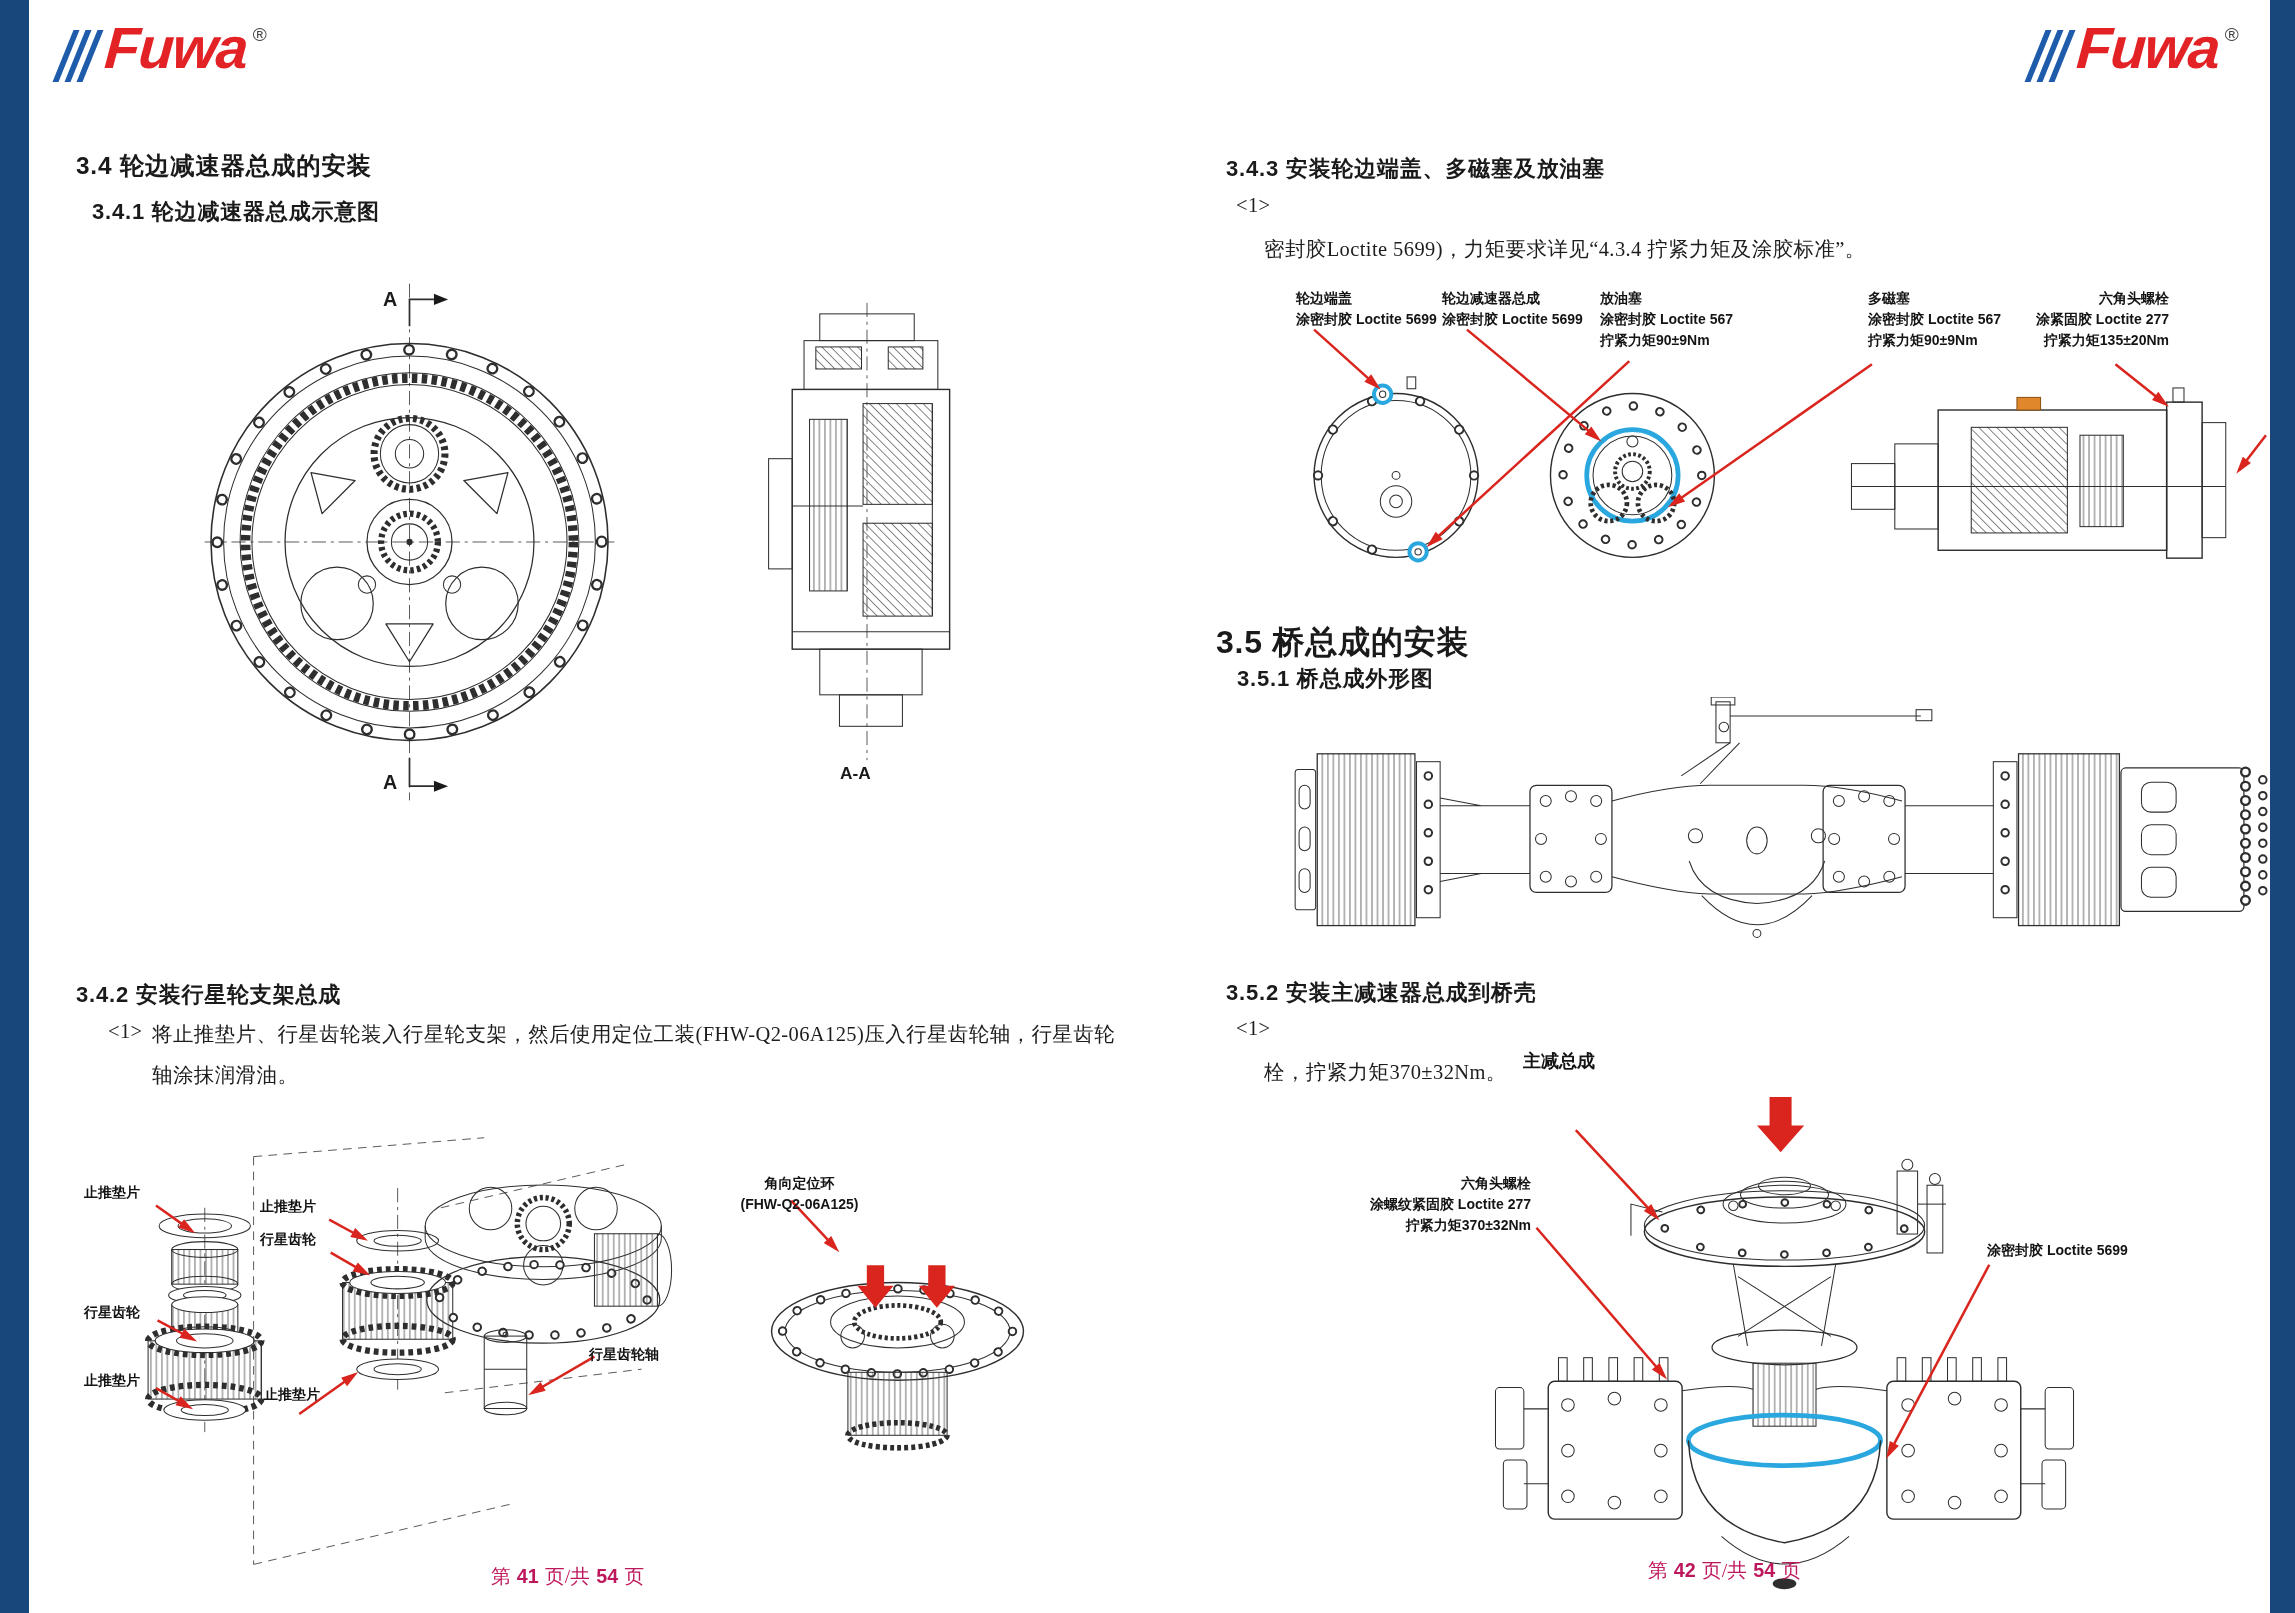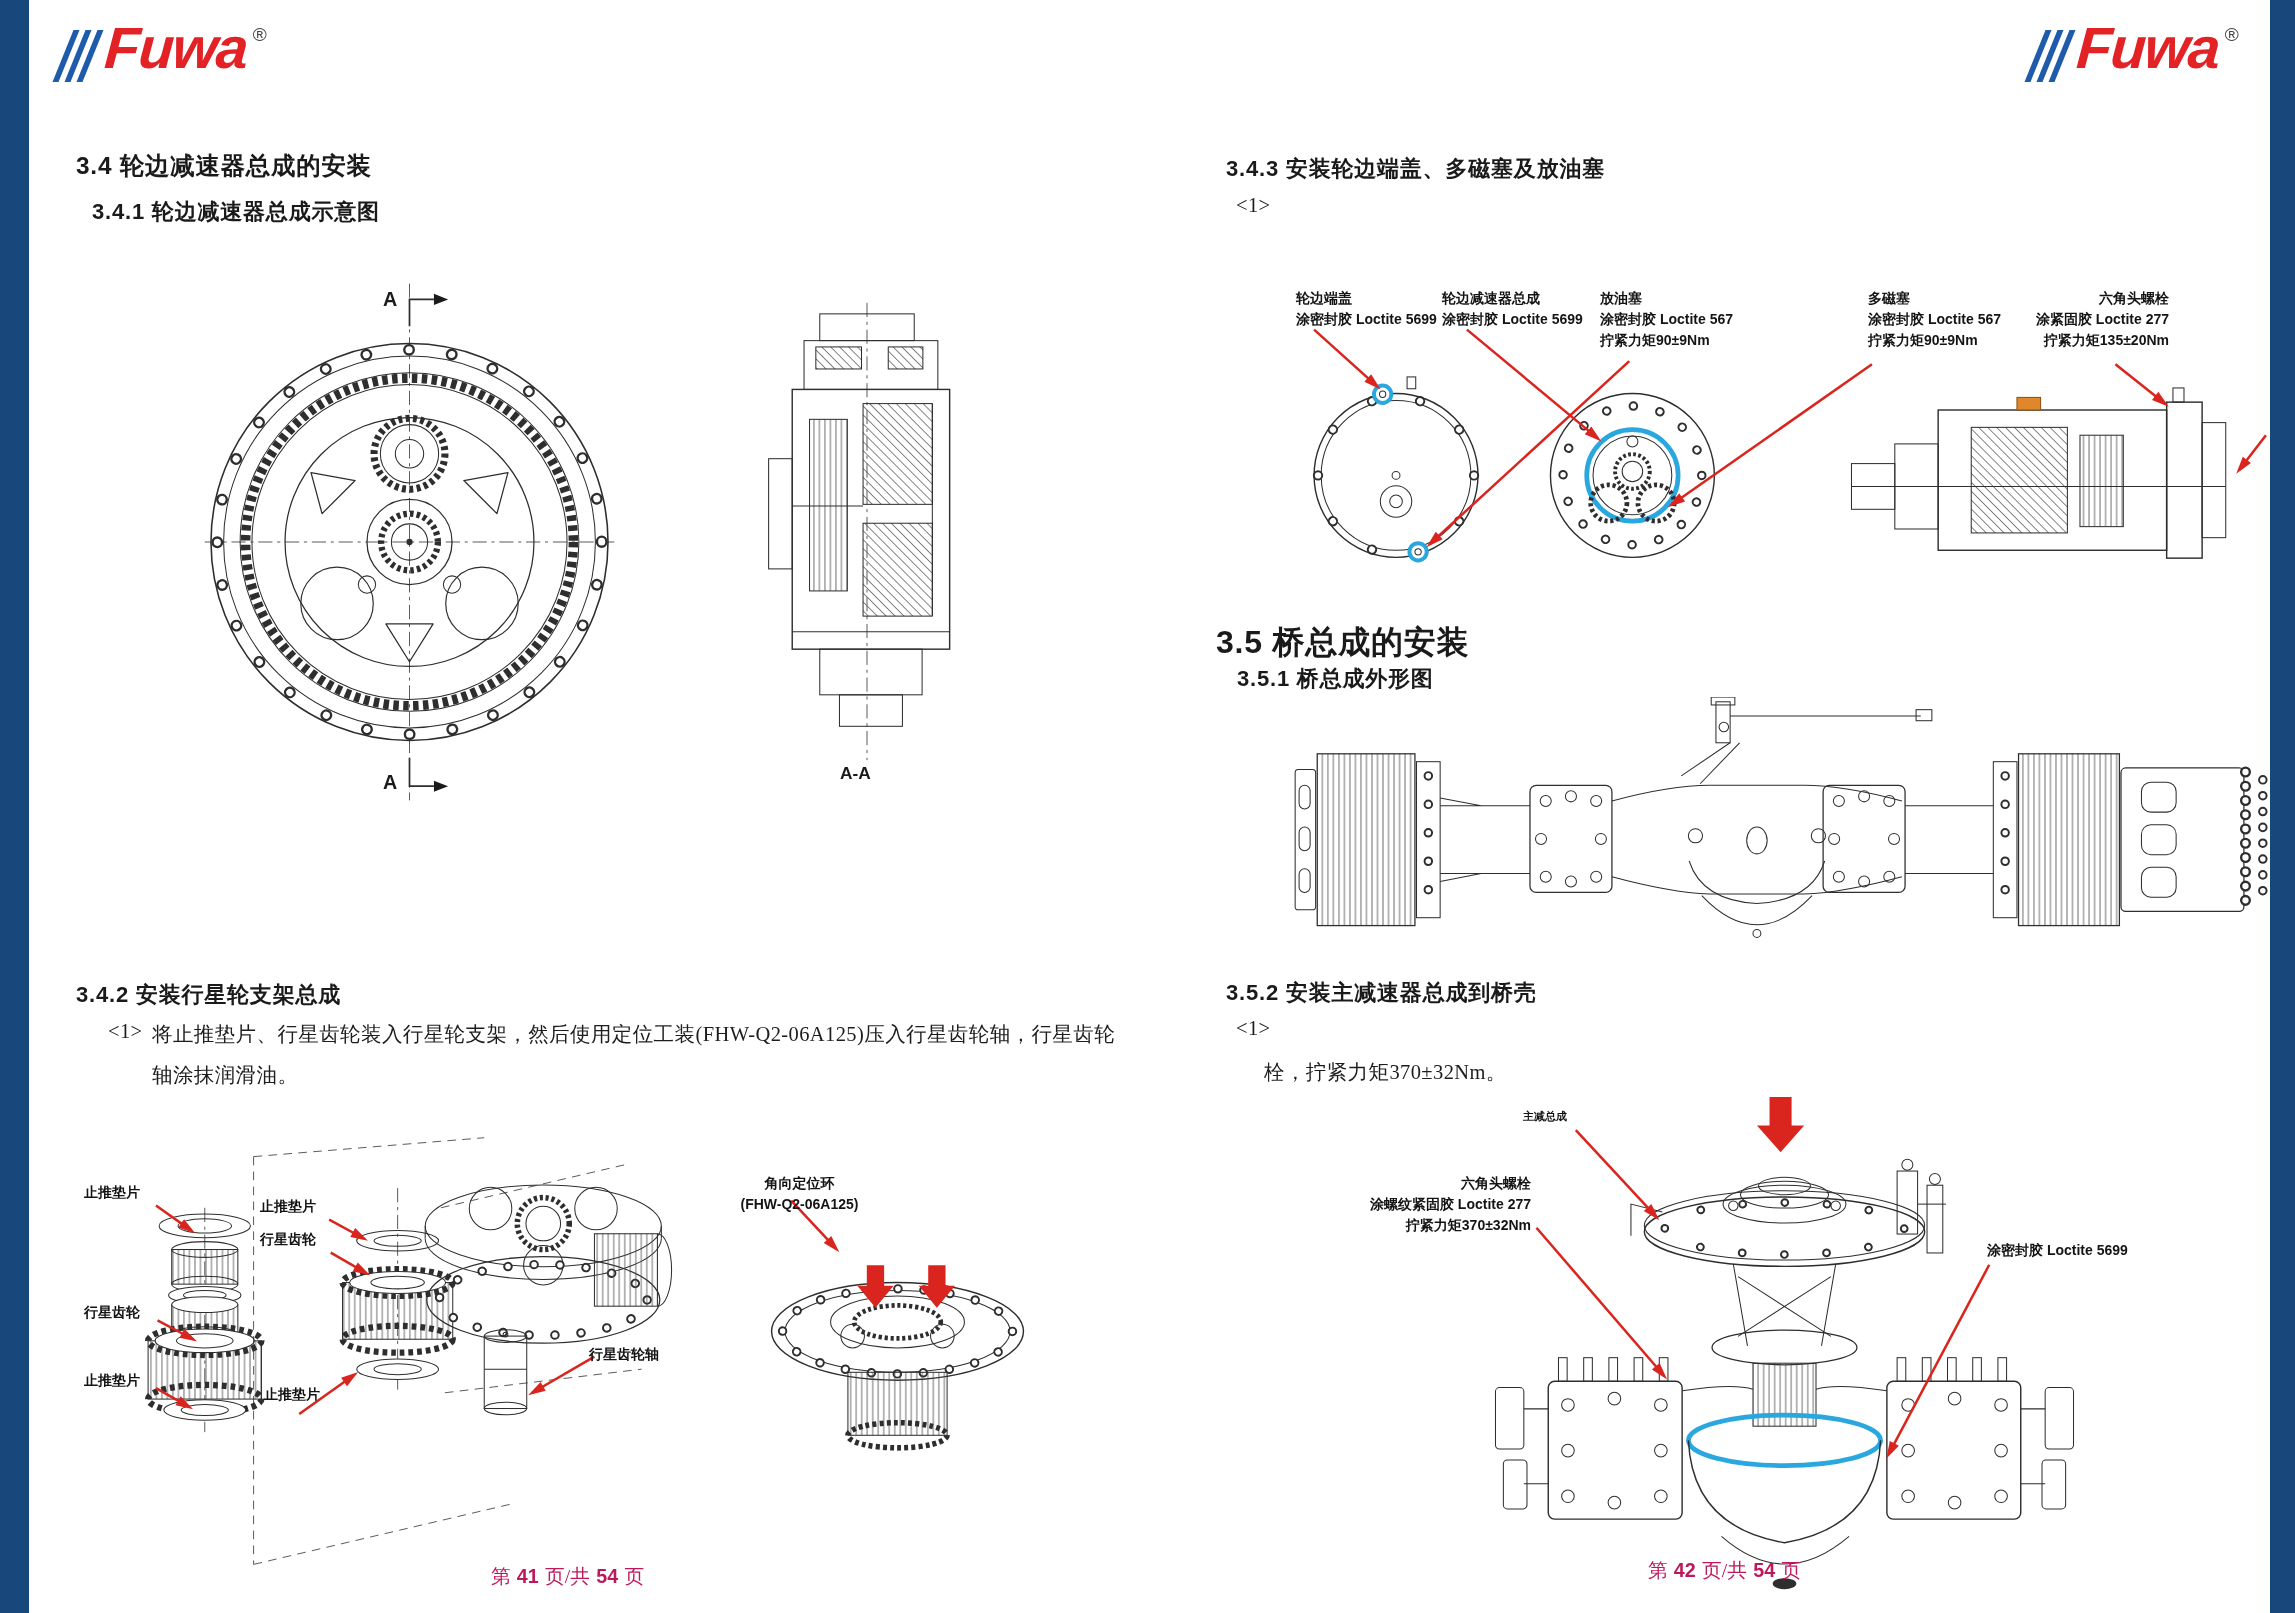--- a/index.html
+++ b/index.html
@@ -434,20 +434,21 @@
     <div>角向定位环</div>
     <div>(FHW-Q2-06A125)</div>
   </div>
 
   <div class="footer" style="left:465px;top:1563px;">
     <span>第</span><b>41</b><span>页/共</span><b>54</b><span>页</span>
   </div>
 
   <div class="hd" style="left:1226px;top:154px;font-size:22px;">3.4.3 安装轮边端盖、多磁塞及放油塞</div>
   <div class="para" style="left:1236px;top:194px;">&lt;1&gt;</div>
+  <div class="para" style="left:1264px;top:235px;">密封胶Loctite 5699)，力矩要求详见“4.3.4 拧紧力矩及涂胶标准”。</div>
 
   <div class="lab" style="left:1296px;top:288px;">
     <div>轮边端盖</div>
     <div>涂密封胶 Loctite 5699</div>
   </div>
   <div class="lab" style="left:1442px;top:288px;">
     <div>轮边减速器总成</div>
     <div>涂密封胶 Loctite 5699</div>
   </div>
   <div class="lab" style="left:1600px;top:288px;">
@@ -466,21 +467,21 @@
     <div>拧紧力矩135±20Nm</div>
   </div>
 
   <div class="hd" style="left:1216px;top:621px;font-size:32px;">3.5 桥总成的安装</div>
   <div class="hd" style="left:1237px;top:664px;font-size:22px;">3.5.1 桥总成外形图</div>
 
   <div class="hd" style="left:1226px;top:978px;font-size:22px;">3.5.2 安装主减速器总成到桥壳</div>
   <div class="para" style="left:1236px;top:1017px;">&lt;1&gt;</div>
   <div class="para" style="left:1264px;top:1058px;">栓，拧紧力矩370±32Nm。</div>
 
-  <div class="lab" style="left:1523px;top:1106px;font-size:11px;">主减总成</div>
+  <div class="lab" style="left:1523px;top:1051px;font-size:18px;">主减总成</div>
   <div class="lab" style="left:1332px;top:1173px;width:199px;text-align:right;">
     <div>六角头螺栓</div>
     <div>涂螺纹紧固胶 Loctite 277</div>
     <div>拧紧力矩370±32Nm</div>
   </div>
   <div class="lab" style="left:1987px;top:1240px;">涂密封胶 Loctite 5699</div>
 
   <div class="footer" style="left:1622px;top:1557px;">
     <span>第</span><b>42</b><span>页/共</span><b>54</b><span>页</span>
   </div>

